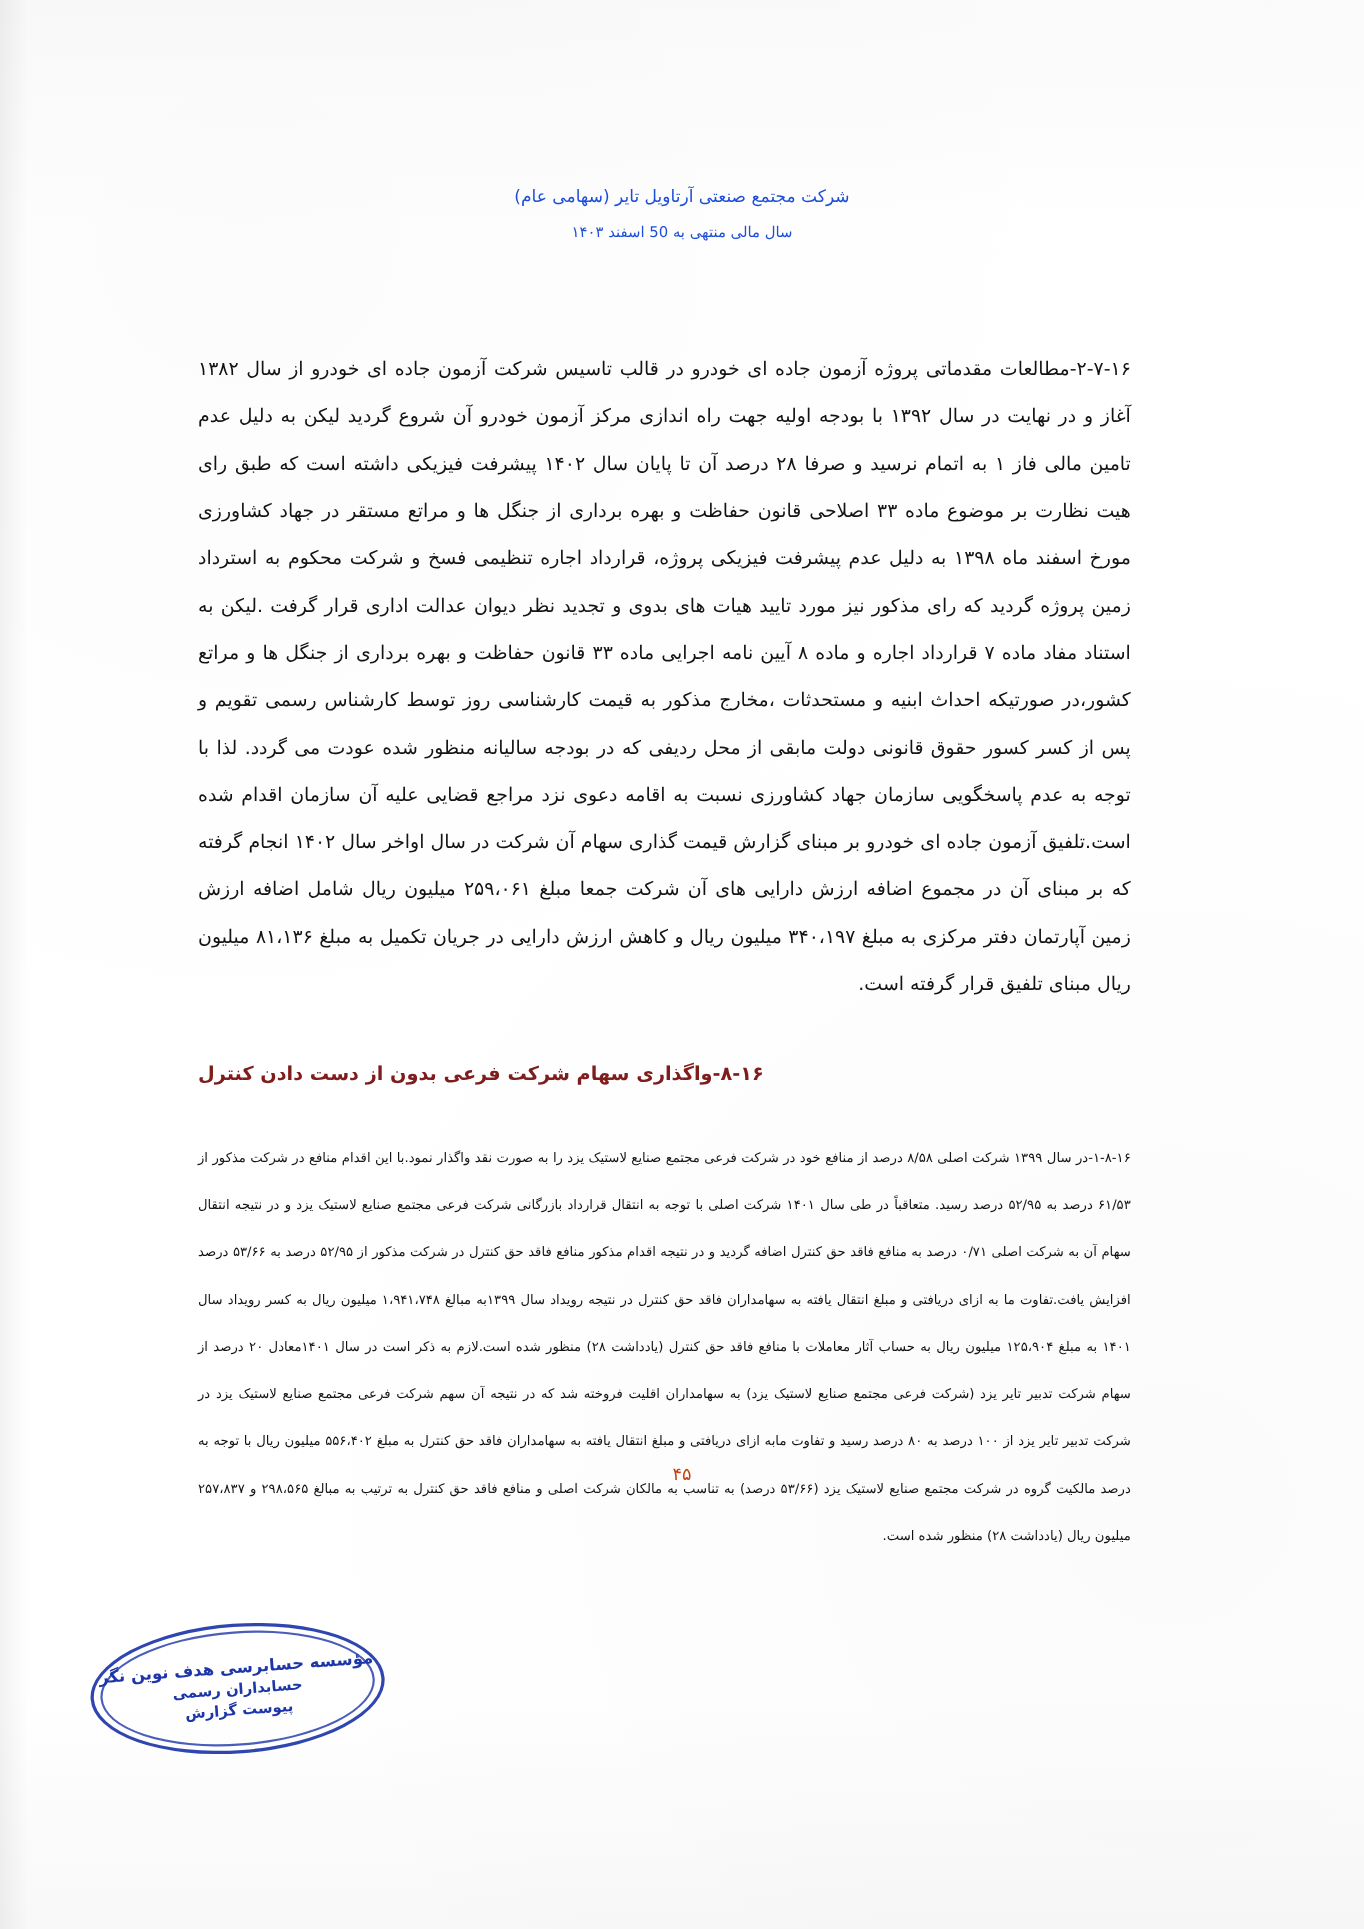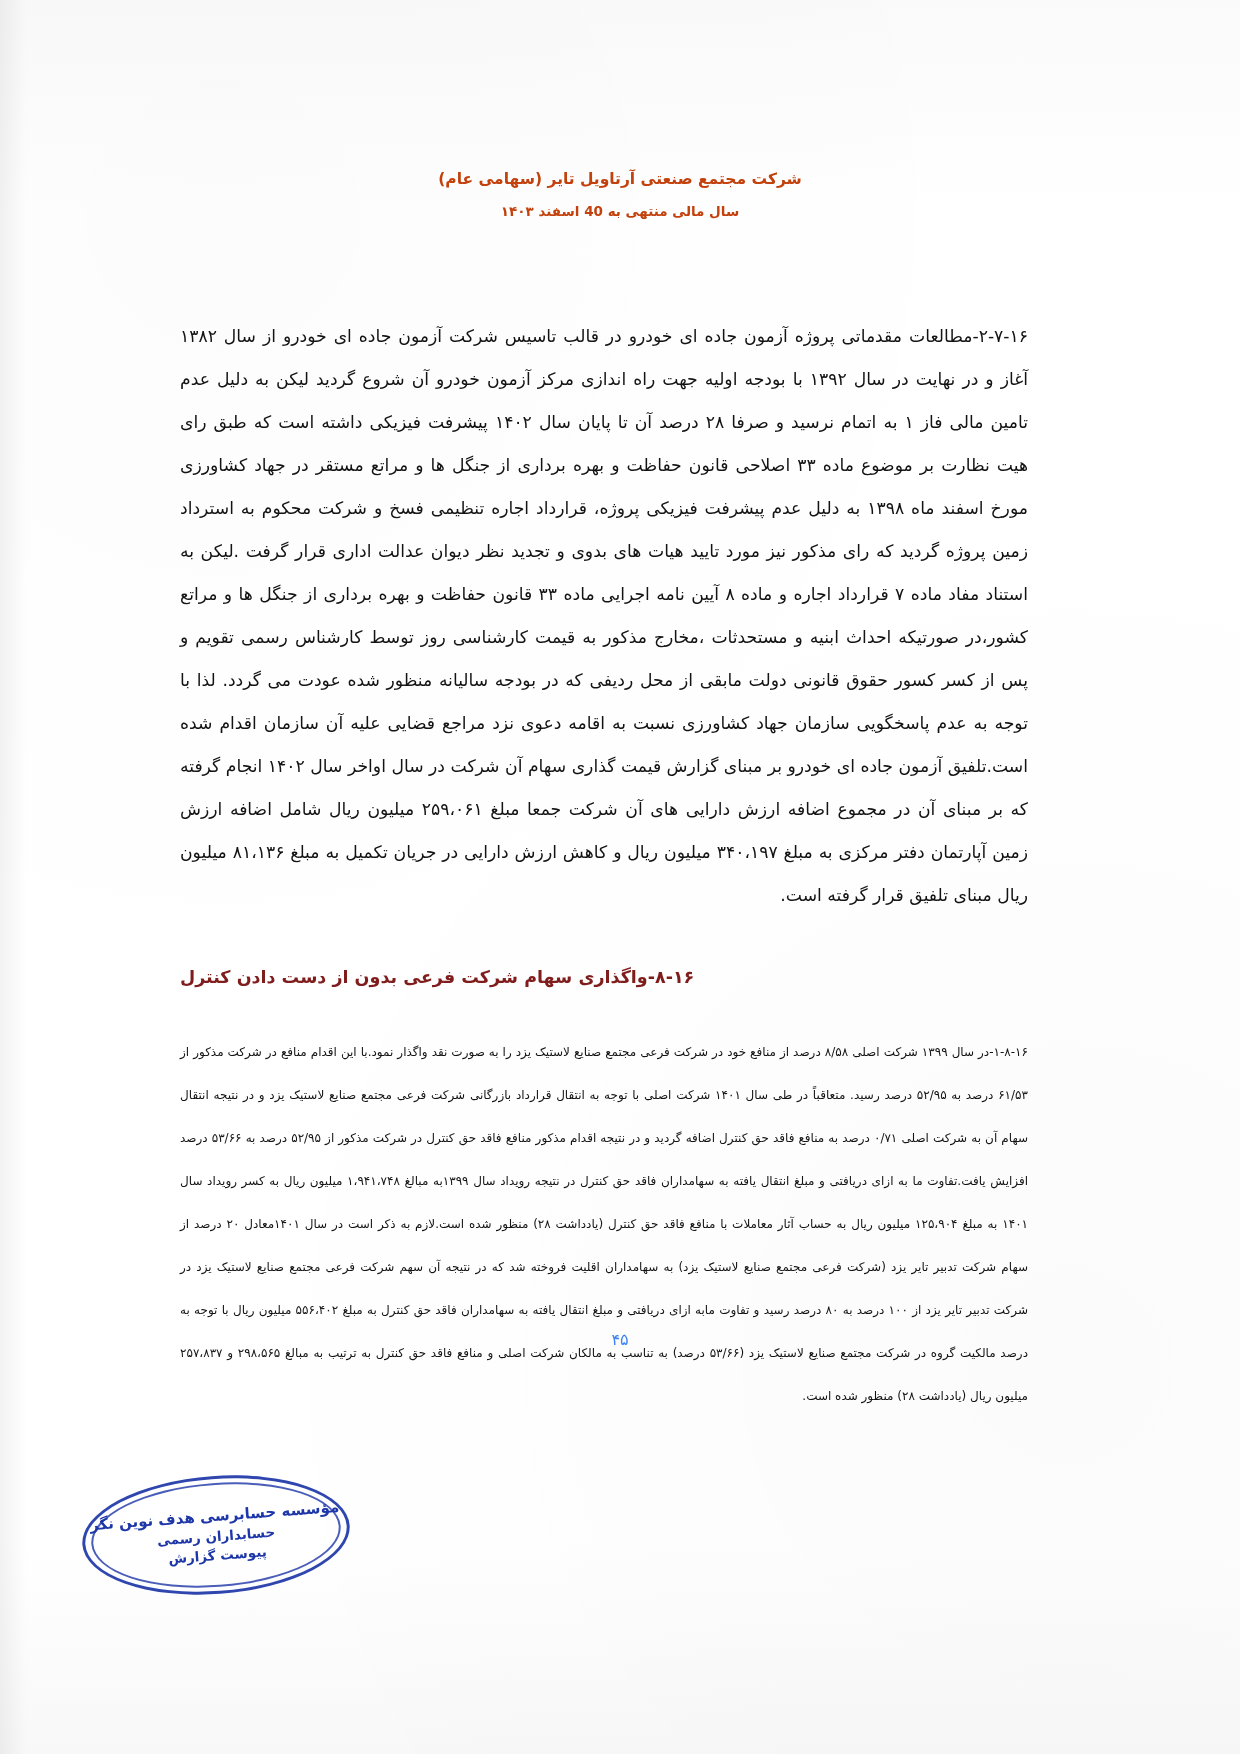--- a/index.html
+++ b/index.html
@@ -39,24 +39,24 @@
 
   .doc-header {
     position: absolute;
     top: 168px;
     right: 0;
     left: 0;
     text-align: center;
     direction: rtl;
   }
   .doc-header .hline {
-    font-weight: bold;
+    font-weight: normal;
     font-size: 15.5px;
     letter-spacing: 0.2px;
-    color: #c2410c;
+    color: #1d4ed8;
     margin: 0 0 10px 0;
     line-height: 1.5;
   }
   .doc-header .hline.l2 { font-size: 15px; }
   .doc-header .hline.l3 { font-size: 13.5px; margin-bottom: 0; }
 
   .body-area {
     position: absolute;
     top: 315px;
     right: 212px;
@@ -94,21 +94,21 @@
     color: #131313;
   }
 
   .page-number {
     position: absolute;
     top: 1330px;
     left: 0;
     right: 0;
     text-align: center;
     font-size: 16px;
-    color: #3b82f6;
+    color: #c2410c;
     direction: rtl;
   }
 
   
   .stamp {
     position: absolute;
     left: 82px;
     top: 1476px;
     width: 268px;
     height: 118px;
@@ -143,21 +143,21 @@
 </style>
 </head>
 <body>
 
 <div class="page">
   <div class="scan-tint"></div>
   <div class="edge-shade"></div>
 
   <div class="doc-header">
     <div class="hline l1">شرکت مجتمع صنعتی آرتاویل تایر  (سهامی عام)</div>
-    <div class="hline l3">سال مالی منتهی به 40 اسفند ۱۴۰۳</div>
+    <div class="hline l3">سال مالی منتهی به 50 اسفند ۱۴۰۳</div>
   </div>
 
   <div class="body-area">
     <p class="para first-block">۲-۷-۱۶-مطالعات مقدماتی پروژه آزمون جاده ای خودرو در قالب تاسیس شرکت آزمون جاده ای خودرو از سال ۱۳۸۲ آغاز و در نهایت در سال ۱۳۹۲ با بودجه اولیه جهت راه اندازی مرکز آزمون خودرو آن شروع گردید لیکن به دلیل عدم تامین مالی فاز ۱ به اتمام نرسید و صرفا ۲۸ درصد آن تا پایان سال ۱۴۰۲ پیشرفت  فیزیکی داشته  است که طبق رای هیت نظارت بر موضوع ماده ۳۳ اصلاحی قانون حفاظت و بهره برداری از جنگل ها و مراتع مستقر در جهاد کشاورزی مورخ اسفند ماه ۱۳۹۸ به دلیل عدم پیشرفت فیزیکی پروژه، قرارداد اجاره تنظیمی فسخ و شرکت محکوم به استرداد زمین پروژه گردید که رای مذکور نیز مورد تایید هیات های بدوی و تجدید نظر دیوان عدالت اداری قرار گرفت .لیکن به استناد مفاد ماده ۷ قرارداد اجاره و ماده ۸ آیین نامه اجرایی ماده ۳۳ قانون حفاظت و بهره  برداری از جنگل ها و مراتع کشور،در صورتیکه احداث ابنیه و مستحدثات ،مخارج مذکور به قیمت کارشناسی روز توسط کارشناس رسمی تقویم و پس از کسر کسور حقوق قانونی دولت مابقی از محل ردیفی که در بودجه سالیانه منظور شده عودت می گردد. لذا با توجه به عدم پاسخگویی سازمان جهاد کشاورزی نسبت به اقامه دعوی نزد مراجع قضایی علیه آن سازمان اقدام شده است.تلفیق آزمون جاده ای خودرو بر مبنای گزارش قیمت گذاری سهام آن شرکت در سال اواخر سال ۱۴۰۲ انجام گرفته که بر مبنای آن در مجموع  اضافه ارزش دارایی های آن شرکت جمعا مبلغ ۲۵۹،۰۶۱ میلیون ریال شامل اضافه ارزش زمین آپارتمان دفتر مرکزی به مبلغ ۳۴۰،۱۹۷ میلیون ریال و کاهش ارزش دارایی در جریان تکمیل به مبلغ ۸۱،۱۳۶ میلیون ریال مبنای تلفیق قرار گرفته است.</p>
 
     <div class="section-heading">۸-۱۶-واگذاری سهام شرکت فرعی بدون از دست دادن کنترل</div>
 
     <p class="para-2">۱-۸-۱۶-در سال ۱۳۹۹ شرکت اصلی   ۸/۵۸ درصد از منافع خود در شرکت فرعی مجتمع صنایع لاستیک یزد را  به صورت نقد واگذار نمود.با این اقدام منافع در شرکت مذکور از ۶۱/۵۳ درصد به ۵۲/۹۵ درصد رسید. متعاقباً در طی سال ۱۴۰۱ شرکت اصلی با توجه به انتقال قرارداد بازرگانی شرکت فرعی مجتمع صنایع لاستیک یزد و در نتیجه انتقال سهام آن به شرکت اصلی ۰/۷۱ درصد به منافع فاقد حق کنترل اضافه گردید و در نتیجه اقدام مذکور منافع فاقد حق کنترل در شرکت مذکور از ۵۲/۹۵ درصد به ۵۳/۶۶ درصد افزایش یافت.تفاوت ما به ازای دریافتی و مبلغ انتقال یافته به سهامداران فاقد حق کنترل در نتیجه رویداد سال ۱۳۹۹به مبالغ ۱،۹۴۱،۷۴۸ میلیون ریال به کسر رویداد سال ۱۴۰۱ به مبلغ ۱۲۵،۹۰۴ میلیون ریال به حساب آثار معاملات با منافع فاقد حق کنترل (یادداشت  ۲۸) منظور شده است.لازم به ذکر است در سال  ۱۴۰۱معادل ۲۰ درصد از سهام شرکت تدبیر تایر یزد (شرکت فرعی مجتمع صنایع لاستیک یزد) به سهامداران اقلیت فروخته شد که در نتیجه آن سهم شرکت فرعی مجتمع صنایع لاستیک یزد در شرکت تدبیر تایر یزد از ۱۰۰ درصد به ۸۰ درصد رسید و تفاوت مابه ازای دریافتی و مبلغ انتقال یافته به سهامداران فاقد حق کنترل به مبلغ ۵۵۶،۴۰۲ میلیون ریال با توجه به درصد مالکیت گروه در شرکت مجتمع صنایع لاستیک یزد (۵۳/۶۶ درصد) به تناسب به مالکان شرکت اصلی و منافع فاقد حق کنترل به ترتیب به مبالغ ۲۹۸،۵۶۵ و ۲۵۷،۸۳۷ میلیون ریال (یادداشت  ۲۸) منظور شده است.</p>
   </div>
 

